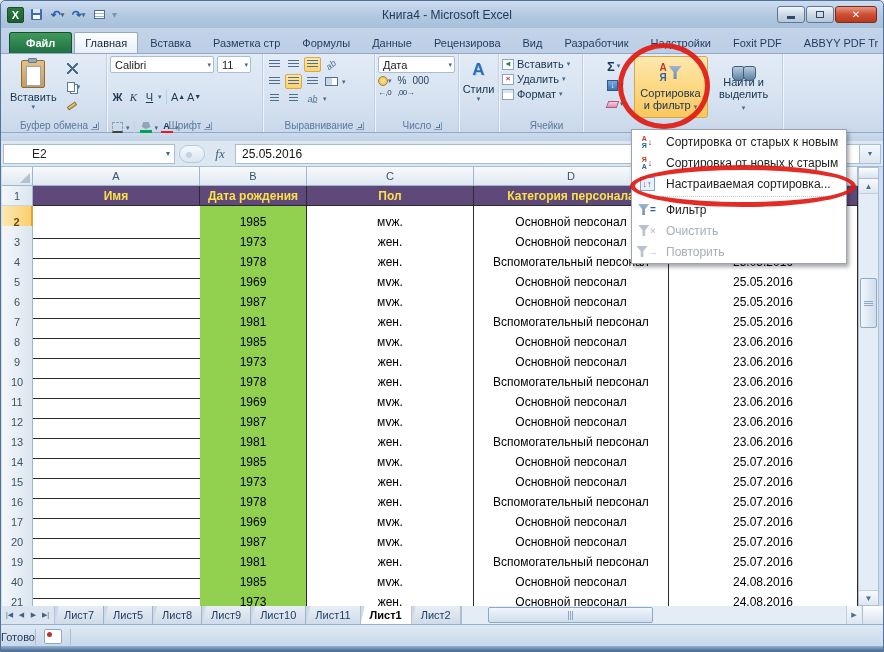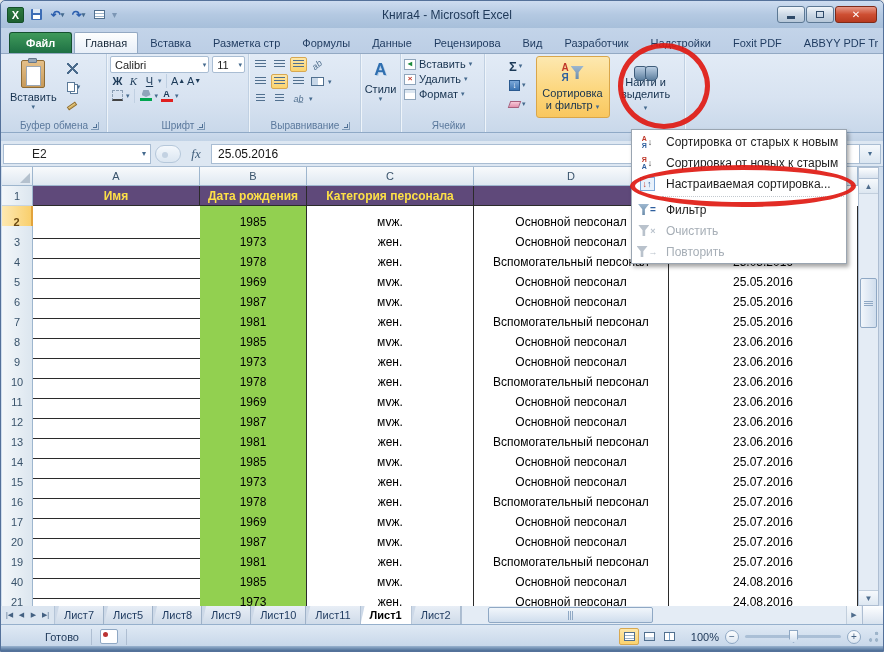--- a/index.html
+++ b/index.html
@@ -54,21 +54,21 @@
   .paste-icon .page{position:absolute;left:5px;top:6px;width:15px;height:20px;background:#fff;border:1px solid #9aa6b4;}
   .minicol{display:flex;flex-direction:column;gap:3px;padding:4px 2px;}
   .mini{display:flex;align-items:center;gap:2px;height:16px;padding:0 2px;border-radius:2px;}
   .cut-icon{width:11px;height:11px;background:
      linear-gradient(45deg,transparent 44%,#4a6b8c 44%,#4a6b8c 56%,transparent 56%),
      linear-gradient(-45deg,transparent 44%,#4a6b8c 44%,#4a6b8c 56%,transparent 56%);}
   .copy-icon{width:8px;height:10px;border:1px solid #5b7struct;} 
   .copy-icon{border:1px solid #5b7a99;background:#fff;box-shadow:3px 2px 0 -1px #fff,3px 2px 0 0 #5b7a99;}
   .brush-icon{width:10px;height:4px;background:linear-gradient(#f2d98c,#cfa13f);border:1px solid #96702a;transform:rotate(-35deg);}
   
-  .g-font{width:142px;display:flex;flex-direction:column;gap:0;}
+  .g-font{width:156px;display:flex;flex-direction:column;gap:16px;}
   .combo{background:#fff;border:1px solid #a9bdd3;border-radius:2px;font-size:11px;color:#222;
     display:flex;align-items:center;height:17px;padding:0 2px 0 4px;}
   .combo .carr{margin-left:auto;font-size:7px;color:#456a8e;}
   .frow{display:flex;align-items:center;gap:1px;}
   .fbtn{min-width:15px;height:15px;display:flex;align-items:center;justify-content:center;font-size:11px;color:#1c3least;}
   .fbtn{color:#1c3a58;}
   .fsep{width:1px;height:14px;background:#c0d0e2;margin:0 3px;}
   .bold-g{font-weight:bold;}
   .ital-g{font-style:italic;font-family:"Liberation Serif",serif;}
   .und-g{text-decoration:underline;}
@@ -120,21 +120,21 @@
   .funnel{width:13px;height:13px;background:linear-gradient(#9db7cf,#6c8dab);clip-path:polygon(0 0,100% 0,62% 48%,62% 100%,38% 100%,38% 48%);}
   .binoc{position:relative;width:24px;height:16px;margin-top:4px;}
   .binoc::before,.binoc::after{content:"";position:absolute;top:2px;width:11px;height:13px;border-radius:3px 3px 5px 5px;
     background:linear-gradient(#b9cde2,#5d7f9f);border:1px solid #3f5d7b;}
   .binoc::before{left:0;} .binoc::after{right:0;}
   
   .gapstrip{position:absolute;left:0;top:132px;width:100%;height:8px;background:linear-gradient(#cdd(custom),#c2d3e6);}
   .gapstrip{background:linear-gradient(#ccdaec,#c2d3e6);}
   .fbar{position:absolute;left:0;top:140px;width:100%;height:26px;background:#dde7f2;border-bottom:1px solid #a9bdd3;
     display:flex;align-items:center;}
-  .namebox{width:148px;height:20px;background:#fff;border:1px solid #a9bdd3;margin-left:2px;
+  .namebox{width:172px;height:20px;background:#fff;border:1px solid #a9bdd3;margin-left:2px;
     display:flex;align-items:center;font-size:12px;color:#222;padding-left:28px;}
   .namebox .carr{margin-left:auto;margin-right:4px;font-size:8px;color:#456a8e;}
   .splitbub{width:26px;height:18px;background:linear-gradient(#f4f8fc,#dbe6f1);border:1px solid #b5c7da;border-radius:9px;margin-left:4px;position:relative;}
   .splitbub::before{content:"";position:absolute;left:6px;top:6px;width:6px;height:6px;border-radius:50%;background:#c3d2e2;}
   .fxbtn{width:30px;text-align:center;font-size:13px;font-style:italic;font-family:"Liberation Serif",serif;color:#3f5d7b;}
   .fval{flex:1;height:20px;background:#fff;border:1px solid #a9bdd3;border-right:none;display:flex;align-items:center;
     font-size:12px;color:#111;padding-left:6px;}
   .fchev{width:22px;height:20px;background:linear-gradient(#f4f8fc,#dbe6f1);border:1px solid #a9bdd3;
     display:flex;align-items:center;justify-content:center;font-size:8px;color:#456a8e;margin-right:2px;}
   
@@ -175,21 +175,21 @@
   .hscroll{flex:1;position:relative;background:#e4ecf5;border-left:1px solid #aebed2;display:flex;align-items:stretch;}
   .hthumb{position:absolute;left:26px;top:1px;bottom:1px;width:165px;border:1px solid #8fa8c4;border-radius:2px;
     background:linear-gradient(#f1f6fb,#cfdded);display:flex;align-items:center;justify-content:center;}
   .hgrip{width:5px;height:9px;background:repeating-linear-gradient(to right,#8fa8c4 0,#8fa8c4 1px,transparent 1px,transparent 2px);}
   .hbtn{position:absolute;right:22px;top:0;bottom:0;width:15px;display:flex;align-items:center;justify-content:center;
     font-size:7px;color:#4f6d8d;background:linear-gradient(#f6f9fc,#dde7f1);border-left:1px solid #c2cfdd;}
   .hsash{position:absolute;right:0;top:0;bottom:0;width:21px;background:linear-gradient(#fdfeff,#d8e2ee);border-left:1px solid #aebed2;}
   
   .statusbar{position:absolute;left:0;top:623px;width:100%;height:24px;
     background:linear-gradient(#dfe9f4,#c6d6e9);border-top:1px solid #96b0cc;display:flex;align-items:center;font-size:11px;color:#203a5a;}
-  .ready{padding:0 12px;margin-left:32px;}
+  .ready{padding:0 0;}
   .ssep{width:1px;height:16px;background:#aebed2;}
   .macrobtn{width:18px;height:15px;margin:0 8px;border:1px solid #8fa8c4;border-radius:2px;background:#fff;position:relative;}
   .macrobtn::before{content:"";position:absolute;left:2px;top:2px;width:5px;height:5px;border-radius:50%;background:#b33;}
   .statusright{margin-left:auto;display:flex;align-items:center;gap:6px;padding-right:4px;}
   .viewbtns{display:flex;}
   .vb{width:20px;height:17px;border:1px solid transparent;display:flex;align-items:center;justify-content:center;}
   .vb.on{background:linear-gradient(#fde7a9,#fbd36e);border:1px solid #d8a851;border-radius:2px;}
   .vb .ic{width:11px;height:9px;border:1px solid #51708f;background:repeating-linear-gradient(to bottom,#fff 0,#fff 2px,#9db4ca 2px,#9db4ca 3px);}
   .vb .ic2{width:11px;height:9px;border:1px solid #51708f;background:linear-gradient(#fff 60%,#c7d7e8 60%);}
   .vb .ic3{width:11px;height:9px;border:1px solid #51708f;background:linear-gradient(to right,#fff 45%,#7aa3cc 45%,#7aa3cc 55%,#fff 55%);}
@@ -398,20 +398,42 @@
             <span class="orient" style="transform:none;">ab̲</span>
           </span>
           <span class="arr">▾</span>
       </div>
       <div class="glabel">
           <span>Выравнивание</span>
           <span class="launcher"></span>
         </div>
     </div>
 
+    <div class="rgroup g-num">
+      <span class="combo">
+          <span>Дата</span>
+          <span class="carr">▾</span>
+        </span>
+      <div class="frow" style="gap:6px;">
+        <span style="display:flex;align-items:center;">
+            <span class="coin"></span>
+            <span class="arr">▾</span>
+          </span>
+        <span class="numtxt">%</span>
+        <span class="numtxt">000</span>
+      </div>
+      <div class="frow" style="gap:6px;">
+        <span class="dec">←,0</span>
+        <span class="dec">,00→</span>
+      </div>
+      <div class="glabel">
+          <span>Число</span>
+          <span class="launcher"></span>
+        </div>
+    </div>
 
     <div class="rgroup g-styles">
       <div class="bigbtn">
         <span class="styleA">А</span>
         <span class="blabel">Стили</span>
         <span class="arr">▾</span>
       </div>
     </div>
 
     <div class="rgroup g-cells">
@@ -487,20 +509,21 @@
       <span class="collet">B</span>
       <span class="collet">C</span>
       <span class="collet">D</span>
       <span class="collet">E</span>
     </div>
     <div>
         <div class="grow">
           <span class="gnum">1</span>
           <span class="gcell ghead">Имя</span>
           <span class="gcell ghead">Дата рождения</span>
+          <span class="gcell ghead">Пол</span>
           <span class="gcell ghead">Категория персонала</span>
           <span class="gcell ghead"></span>
         </div>
         <div class="grow">
           <span class="gnum sel">2</span>
           <span class="gcell green left">Николаев А. Д.</span>
           <span class="gcell green">1985</span>
           <span class="gcell">муж.</span>
           <span class="gcell">Основной персонал</span>
           <span class="gcell">25.05.2016</span>
@@ -695,40 +718,20 @@
       <span class="hbtn">▶</span>
       <span class="hsash"></span>
     </div>
   </div>
 
   <div class="statusbar">
     <span class="ready">Готово</span>
     <span class="ssep"></span>
     <span class="macrobtn"></span>
     <span class="ssep"></span>
-    <div class="statusright">
-      <div class="viewbtns">
-        <span class="vb on">
-            <span class="ic"></span>
-          </span>
-        <span class="vb">
-            <span class="ic2"></span>
-          </span>
-        <span class="vb">
-            <span class="ic3"></span>
-          </span>
-      </div>
-      <span class="zoomlvl">100%</span>
-      <span class="zbtn">−</span>
-      <span class="ztrack">
-          <span class="zthumb"></span>
-        </span>
-      <span class="zbtn">+</span>
-      <span class="rgrip"></span>
-    </div>
   </div>
 
   <div class="bottomframe"></div>
 
   <div class="menu">
       <div class="mitem">
         <span class="micon">
           <span class="azmini">
             <span class="t">А</span>
             <span class="b">Я</span>

